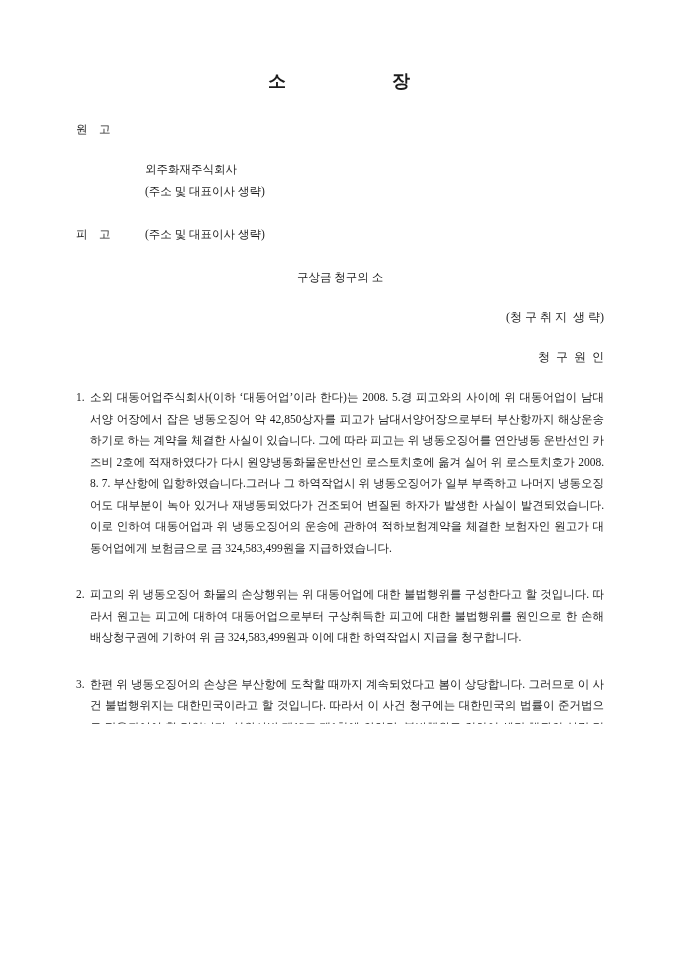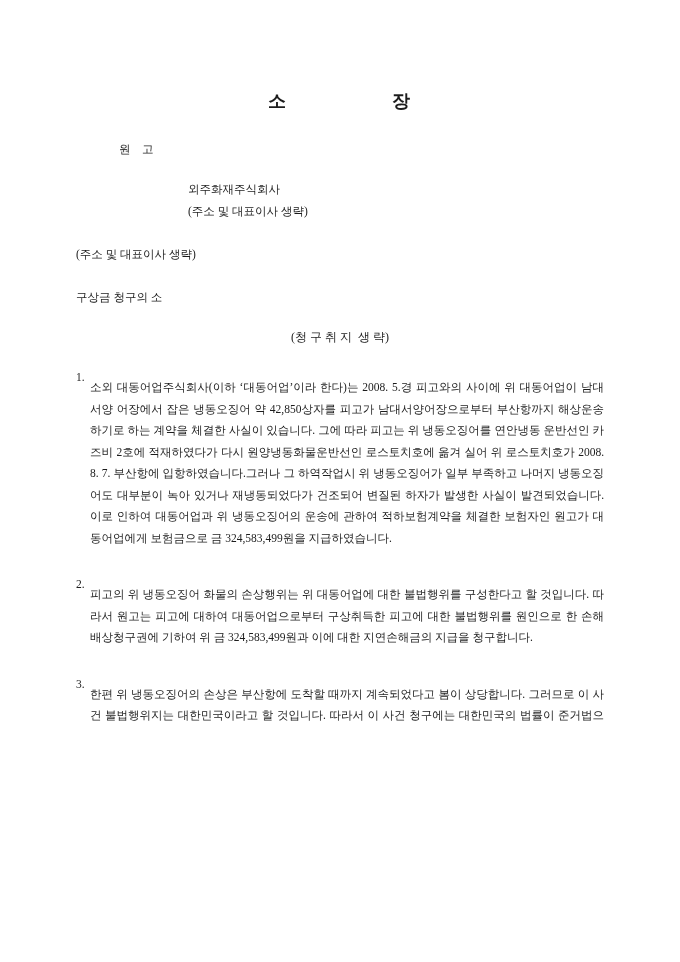--- a/index.html
+++ b/index.html
@@ -11,21 +11,21 @@
       width: 680px;
       height: 962px;
       font-family: "Liberation Serif", "DejaVu Serif", serif;
       color: #1c1c1c;
     }
     .page {
       position: relative;
       width: 680px;
       height: 724px;
       box-sizing: border-box;
-      padding: 90px 76px 0 76px;
+      padding: 70px 76px 0 76px;
       overflow: hidden;
       background: #ffffff;
     }
     .doc-title {
       text-align: center;
       font-size: 18px;
       font-weight: bold;
       letter-spacing: 2px;
       white-space: pre;
       margin: 0 0 26px 0;
@@ -34,35 +34,35 @@
     .party {
       display: flex;
       font-size: 11.5px;
       line-height: 22px;
       margin-bottom: 21px;
     }
     .party-role {
       flex: none;
       width: 69px;
       white-space: pre;
-      margin-left: 43px;
     }
     .party-info {
       flex: 1;
     }
     .party-name { white-space: pre; margin-top: 40px; }
     .party-note { white-space: pre; font-family: Liberation Serif, serif; }
     .case-name {
       font-size: 11.5px;
       line-height: 22px;
       margin: 14px 0 0 0;
       white-space: pre;
+      text-align: center;
     }
     .center-line {
-      text-align: center;
+      text-align: right;
       font-size: 12px;
       line-height: 22px;
       margin-top: 18px;
       white-space: pre;
     }
     .paragraphs {
       margin-top: 19px;
     }
     .para {
       display: flex;
@@ -71,59 +71,60 @@
       margin-bottom: 25px;
     }
     .para-num {
       flex: none;
       width: 14px;
     }
     .para-text {
       flex: 1;
       text-align: justify;
       word-break: break-all;
-      margin-top: 10px;
     }
   </style>
 </head>
 <body>
 
 <div class="page">
 
   <h1 class="doc-title">소                장</h1>
 
   <div class="party">
     <span class="party-role">원    고</span>
     <div class="party-info">
       <div class="party-name">외주화재주식회사</div>
       <div class="party-note">(주소 및 대표이사 생략)</div>
     </div>
   </div>
 
   <div class="party">
+    <span class="party-role">피    고</span>
     <div class="party-info">
       <div class="party-note">(주소 및 대표이사 생략)</div>
     </div>
   </div>
 
   <div class="case-name">구상금 청구의 소</div>
 
   <div class="center-line">(청 구 취 지  생 략)</div>
 
+  <div class="center-line">청  구  원  인</div>
 
   <div class="paragraphs">
 
     <div class="para">
       <span class="para-num">1.</span>
       <div class="para-text">소외 대동어업주식회사(이하 ‘대동어업’이라 한다)는 2008. 5.경 피고와의 사이에 위 대동어업이 남대서양 어장에서 잡은 냉동오징어 약 42,850상자를 피고가 남대서양어장으로부터 부산항까지 해상운송하기로 하는 계약을 체결한 사실이 있습니다. 그에 따라 피고는 위 냉동오징어를 연안냉동 운반선인 카즈비 2호에 적재하였다가 다시 원양냉동화물운반선인 로스토치호에 옮겨 실어 위 로스토치호가 2008. 8. 7. 부산항에 입항하였습니다.그러나 그 하역작업시 위 냉동오징어가 일부 부족하고 나머지 냉동오징어도 대부분이 녹아 있거나 재냉동되었다가 건조되어 변질된 하자가 발생한 사실이 발견되었습니다. 이로 인하여 대동어업과 위 냉동오징어의 운송에 관하여 적하보험계약을 체결한 보험자인 원고가 대동어업에게 보험금으로 금 324,583,499원을 지급하였습니다.</div>
     </div>
 
     <div class="para">
       <span class="para-num">2.</span>
-      <div class="para-text">피고의 위 냉동오징어 화물의 손상행위는 위 대동어업에 대한 불법행위를 구성한다고 할 것입니다. 따라서 원고는 피고에 대하여 대동어업으로부터 구상취득한 피고에 대한 불법행위를 원인으로 한 손해배상청구권에 기하여 위 금 324,583,499원과 이에 대한 지연손해금의 지급을 청구합니다.</div>
+      <div class="para-text">피고의 위 냉동오징어 화물의 손상행위는 위 대동어업에 대한 불법행위를 구성한다고 할 것입니다. 따라서 원고는 피고에 대하여 대동어업으로부터 구상취득한 피고에 대한 불법행위를 원인으로 한 손해배상청구권에 기하여 위 금 324,583,499원과 이에 대한 하역작업시 지급을 청구합니다.</div>
     </div>
 
     <div class="para">
       <span class="para-num">3.</span>
       <div class="para-text">한편 위 냉동오징어의 손상은 부산항에 도착할 때까지 계속되었다고 봄이 상당합니다. 그러므로 이 사건 불법행위지는 대한민국이라고 할 것입니다. 따라서 이 사건 청구에는 대한민국의 법률이 준거법으로 적용되어야 할 것입니다. 섭외사법 제13조 제1항에 의하면, 불법행위로 인하여 생긴 채권의 성립 및 효력은 그 원인된 사실이 발생한 곳의 법에 의한다고 규정하고 있습니다. 여기에서 원인된 사실이 발생한 곳이라 함은 불법행위를 한 행동지뿐만 아니라 손해의 결과발생지도 포함하는 개념이라고 풀이함이 타당하기 때문입니다(대법원 1994. 1. 28. 선고 93다18167 판결 참조).</div>
     </div>
 
   </div>
 
 </div>

